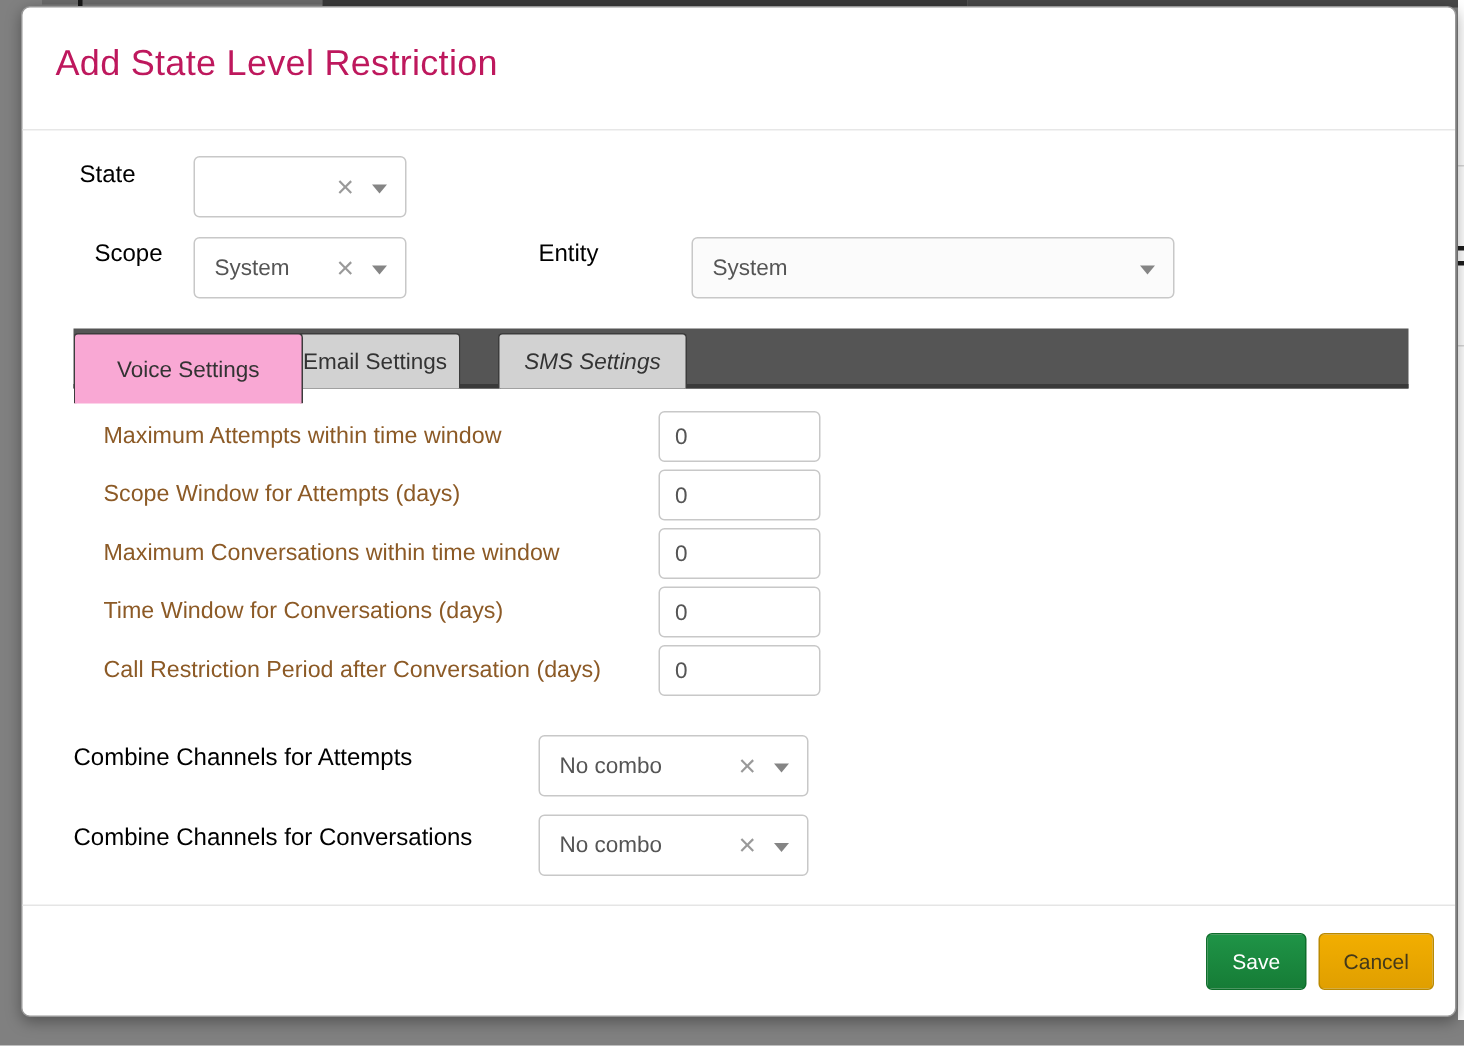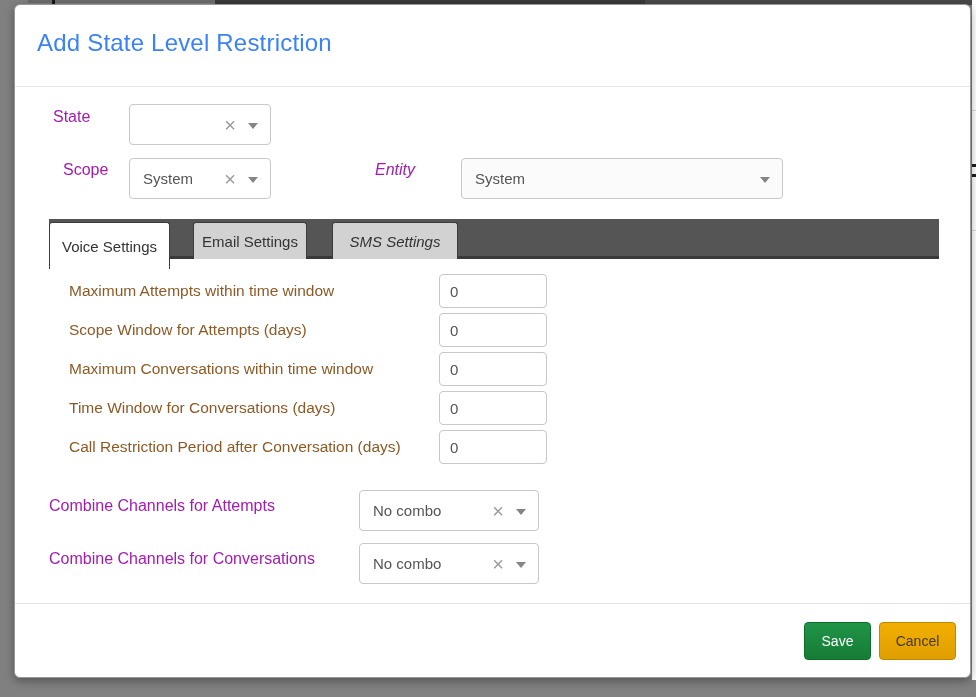--- a/index.html
+++ b/index.html
@@ -24,27 +24,27 @@
     position:absolute; left:14px; top:4px; width:957px; height:674px;
     background:#ffffff; border:1px solid #989898; border-radius:6px;
     box-shadow:0 3px 10px rgba(0,0,0,0.35);
   }
   .modal-header {
     position:absolute; left:0; top:0; right:0; height:82px;
     border-bottom:1px solid #e7e7e7;
   }
   .title {
     position:absolute; left:22px; top:24px; margin:0;
-    font-size:24px; font-weight:400; color:#3b82f6; letter-spacing:0.2px;
+    font-size:24px; font-weight:400; color:#be185d; letter-spacing:0.2px;
   }
 
-  .lbl { position:absolute; color:#a21caf; font-size:16px; }
+  .lbl { position:absolute; color:#000000; font-size:16px; }
   .state-lbl  { left:38px;  top:103px; }
   .scope-lbl  { left:48px;  top:156px; }
-  .entity-lbl { left:360px; top:156px;font-style:italic; }
+  .entity-lbl { left:344px; top:156px; }
 
   .dd {
     position:absolute; background:#fff; border:1px solid #c8c8c8; border-radius:4px;
     display:flex; align-items:center; font-size:15px; color:#555; cursor:pointer;
   }
   .state-dd  { left:114px; top:99px;  width:142px; height:41px; }
   .scope-dd  { left:114px; top:153px; width:142px; height:41px; }
   .entity-dd { left:446px; top:153px; width:322px; height:41px; background:#fbfbfb; }
   .combo-dd1 { left:344px; top:485px; width:180px; height:41px; }
   .combo-dd2 { left:344px; top:538px; width:180px; height:41px; }
@@ -65,21 +65,21 @@
     position:absolute; left:34px; top:214px; width:890px; height:40px;
     background:#555555; border-bottom:3px solid #3a3a3a;
   }
   .tab {
     position:absolute; top:3px; height:37px;
     background:#d2d2d2; border:1px solid #3c3c3c; border-bottom:none;
     border-radius:3px 3px 0 0;
     display:flex; align-items:center; justify-content:center;
     font-size:15px; color:#333; cursor:pointer;
   }
-  .tab-voice { left:0;     width:121px; height:47px; background:#ffffff; z-index:2; }
+  .tab-voice { left:0;     width:153px; height:47px; background:#f9a8d4; z-index:2; }
   .tab-email { left:144px; width:114px; }
   .tab-sms   { left:283px; width:126px;font-style:italic; }
 
   
   .vrows { position:absolute; left:54px; top:269px; }
   .vrow { display:flex; align-items:center; height:34px; margin-bottom:5px; }
   .row-lbl { width:370px; color:#8c5a26; font-size:15.5px; }
   .num-input {
     width:108px; height:34px; border:1px solid #c8c8c8; border-radius:4px;
     font-size:15px; color:#555; padding:0 10px; font-family:inherit; outline:none;

